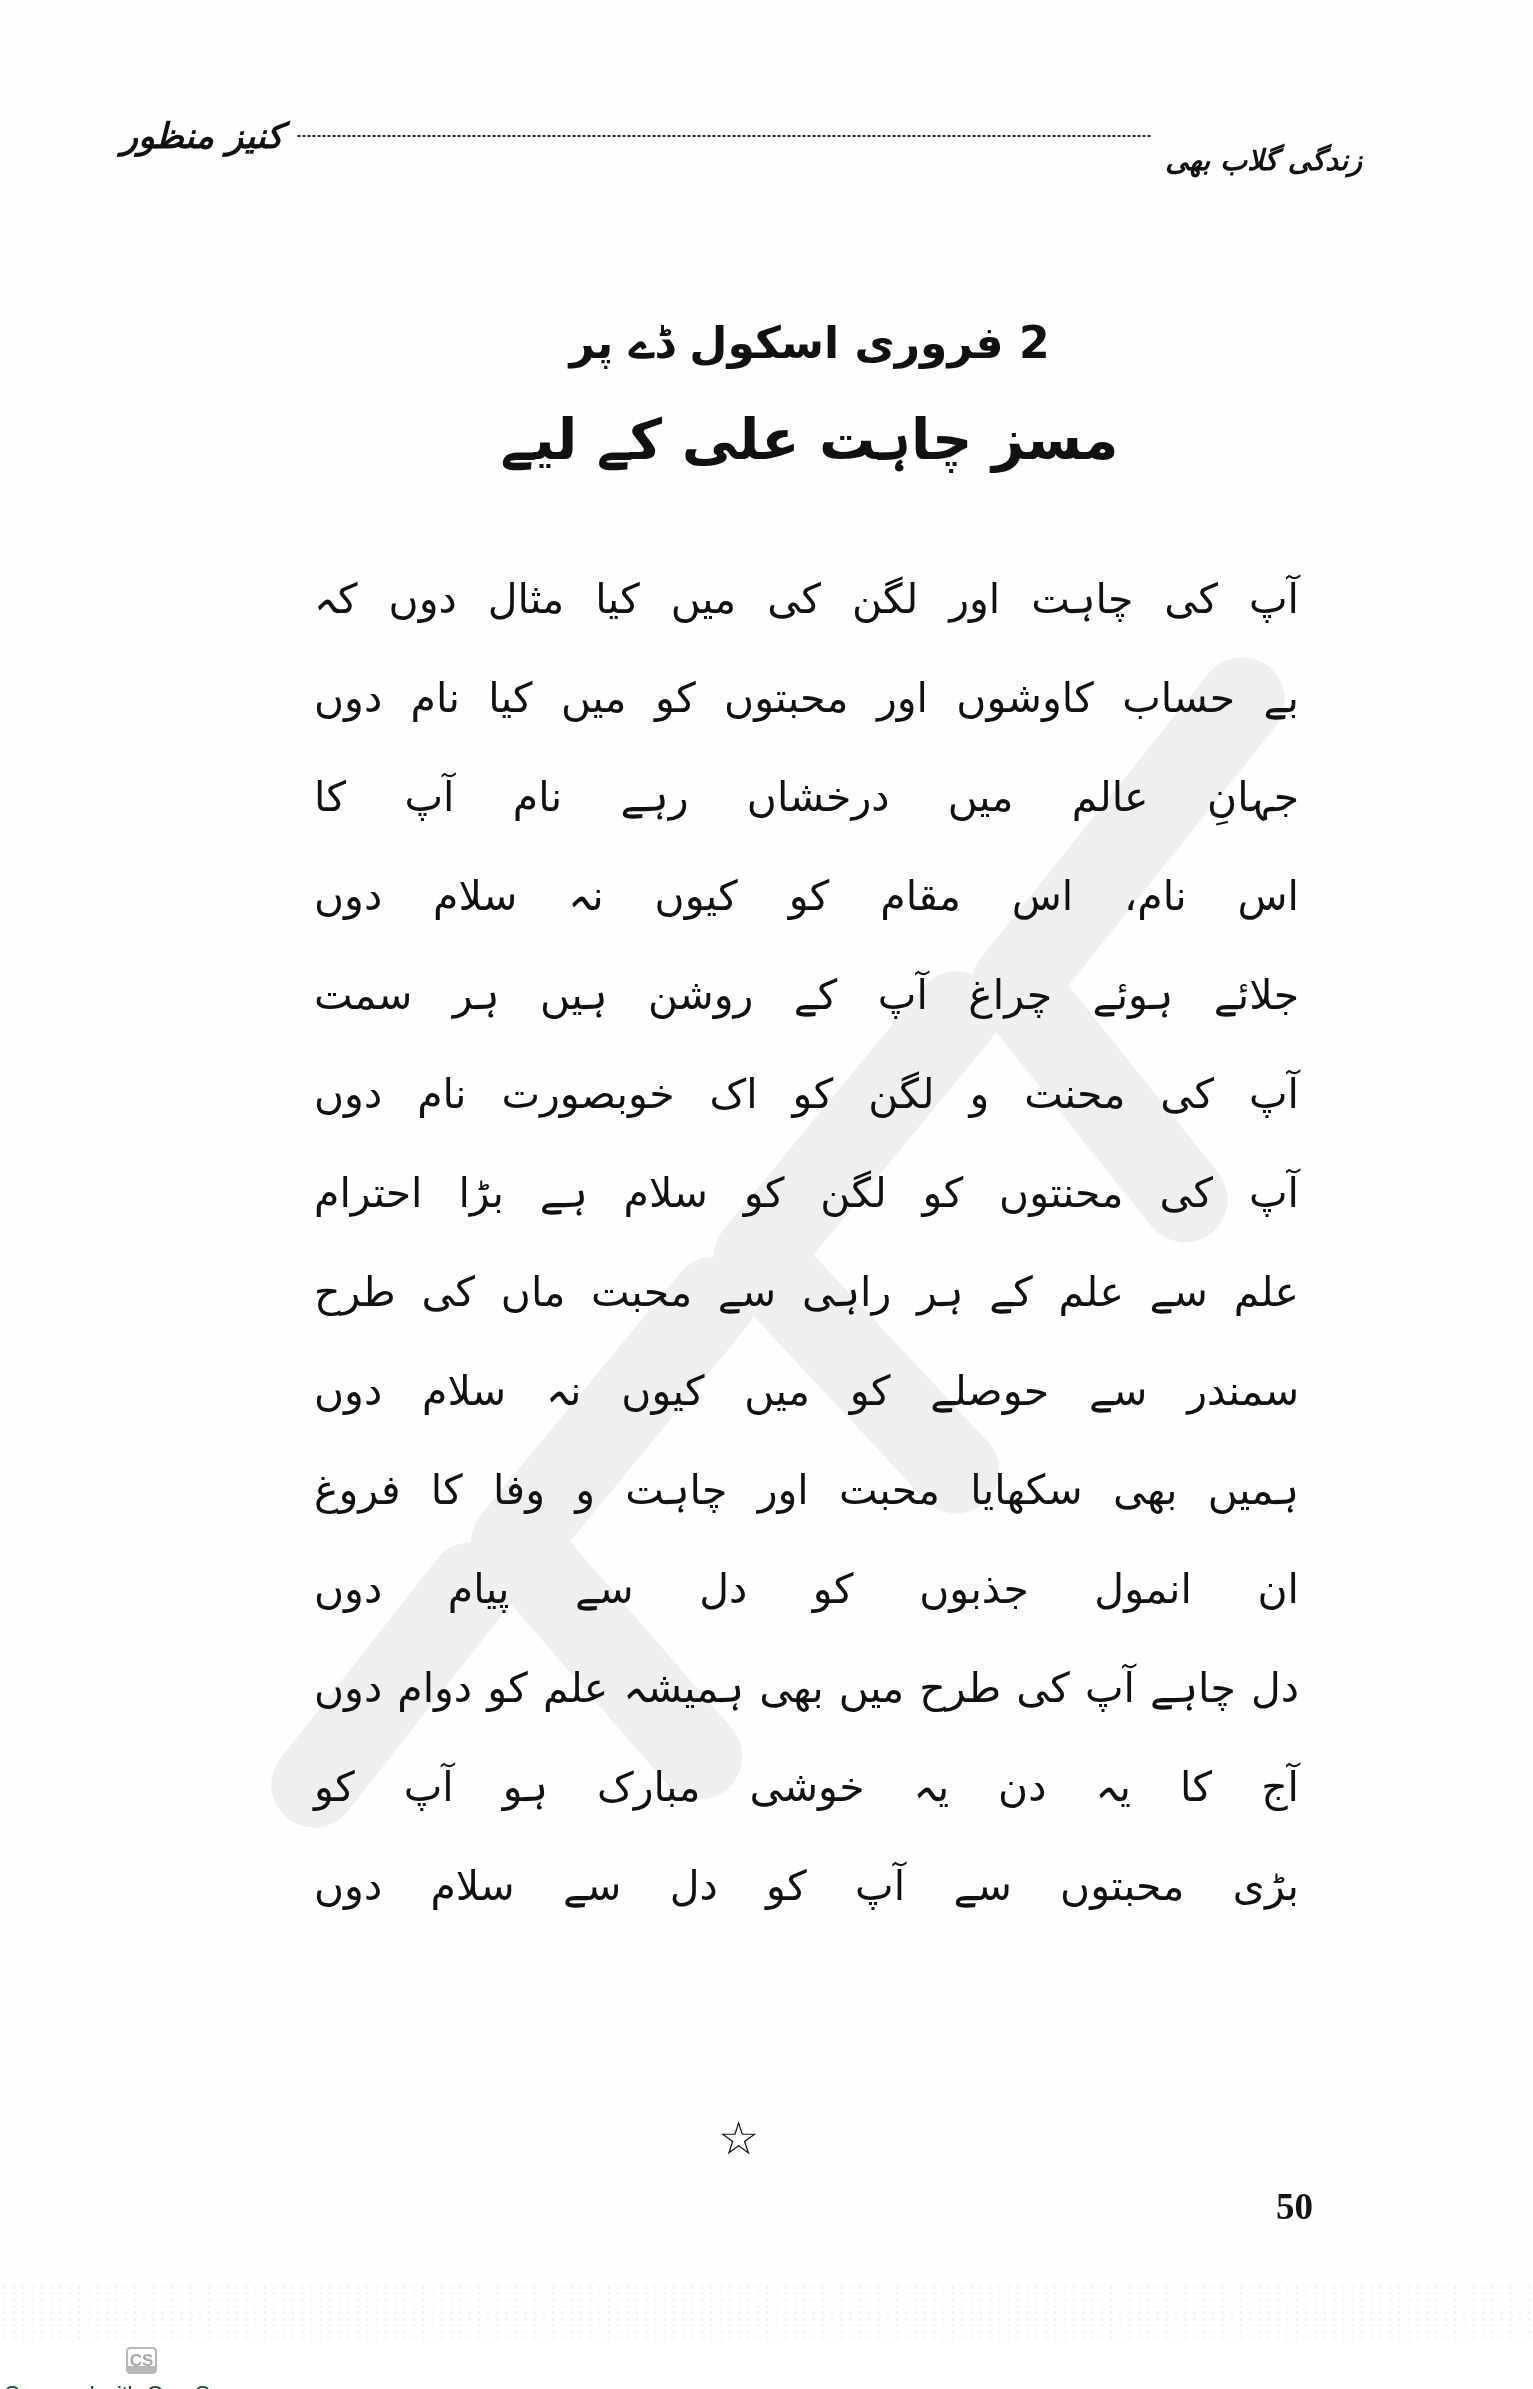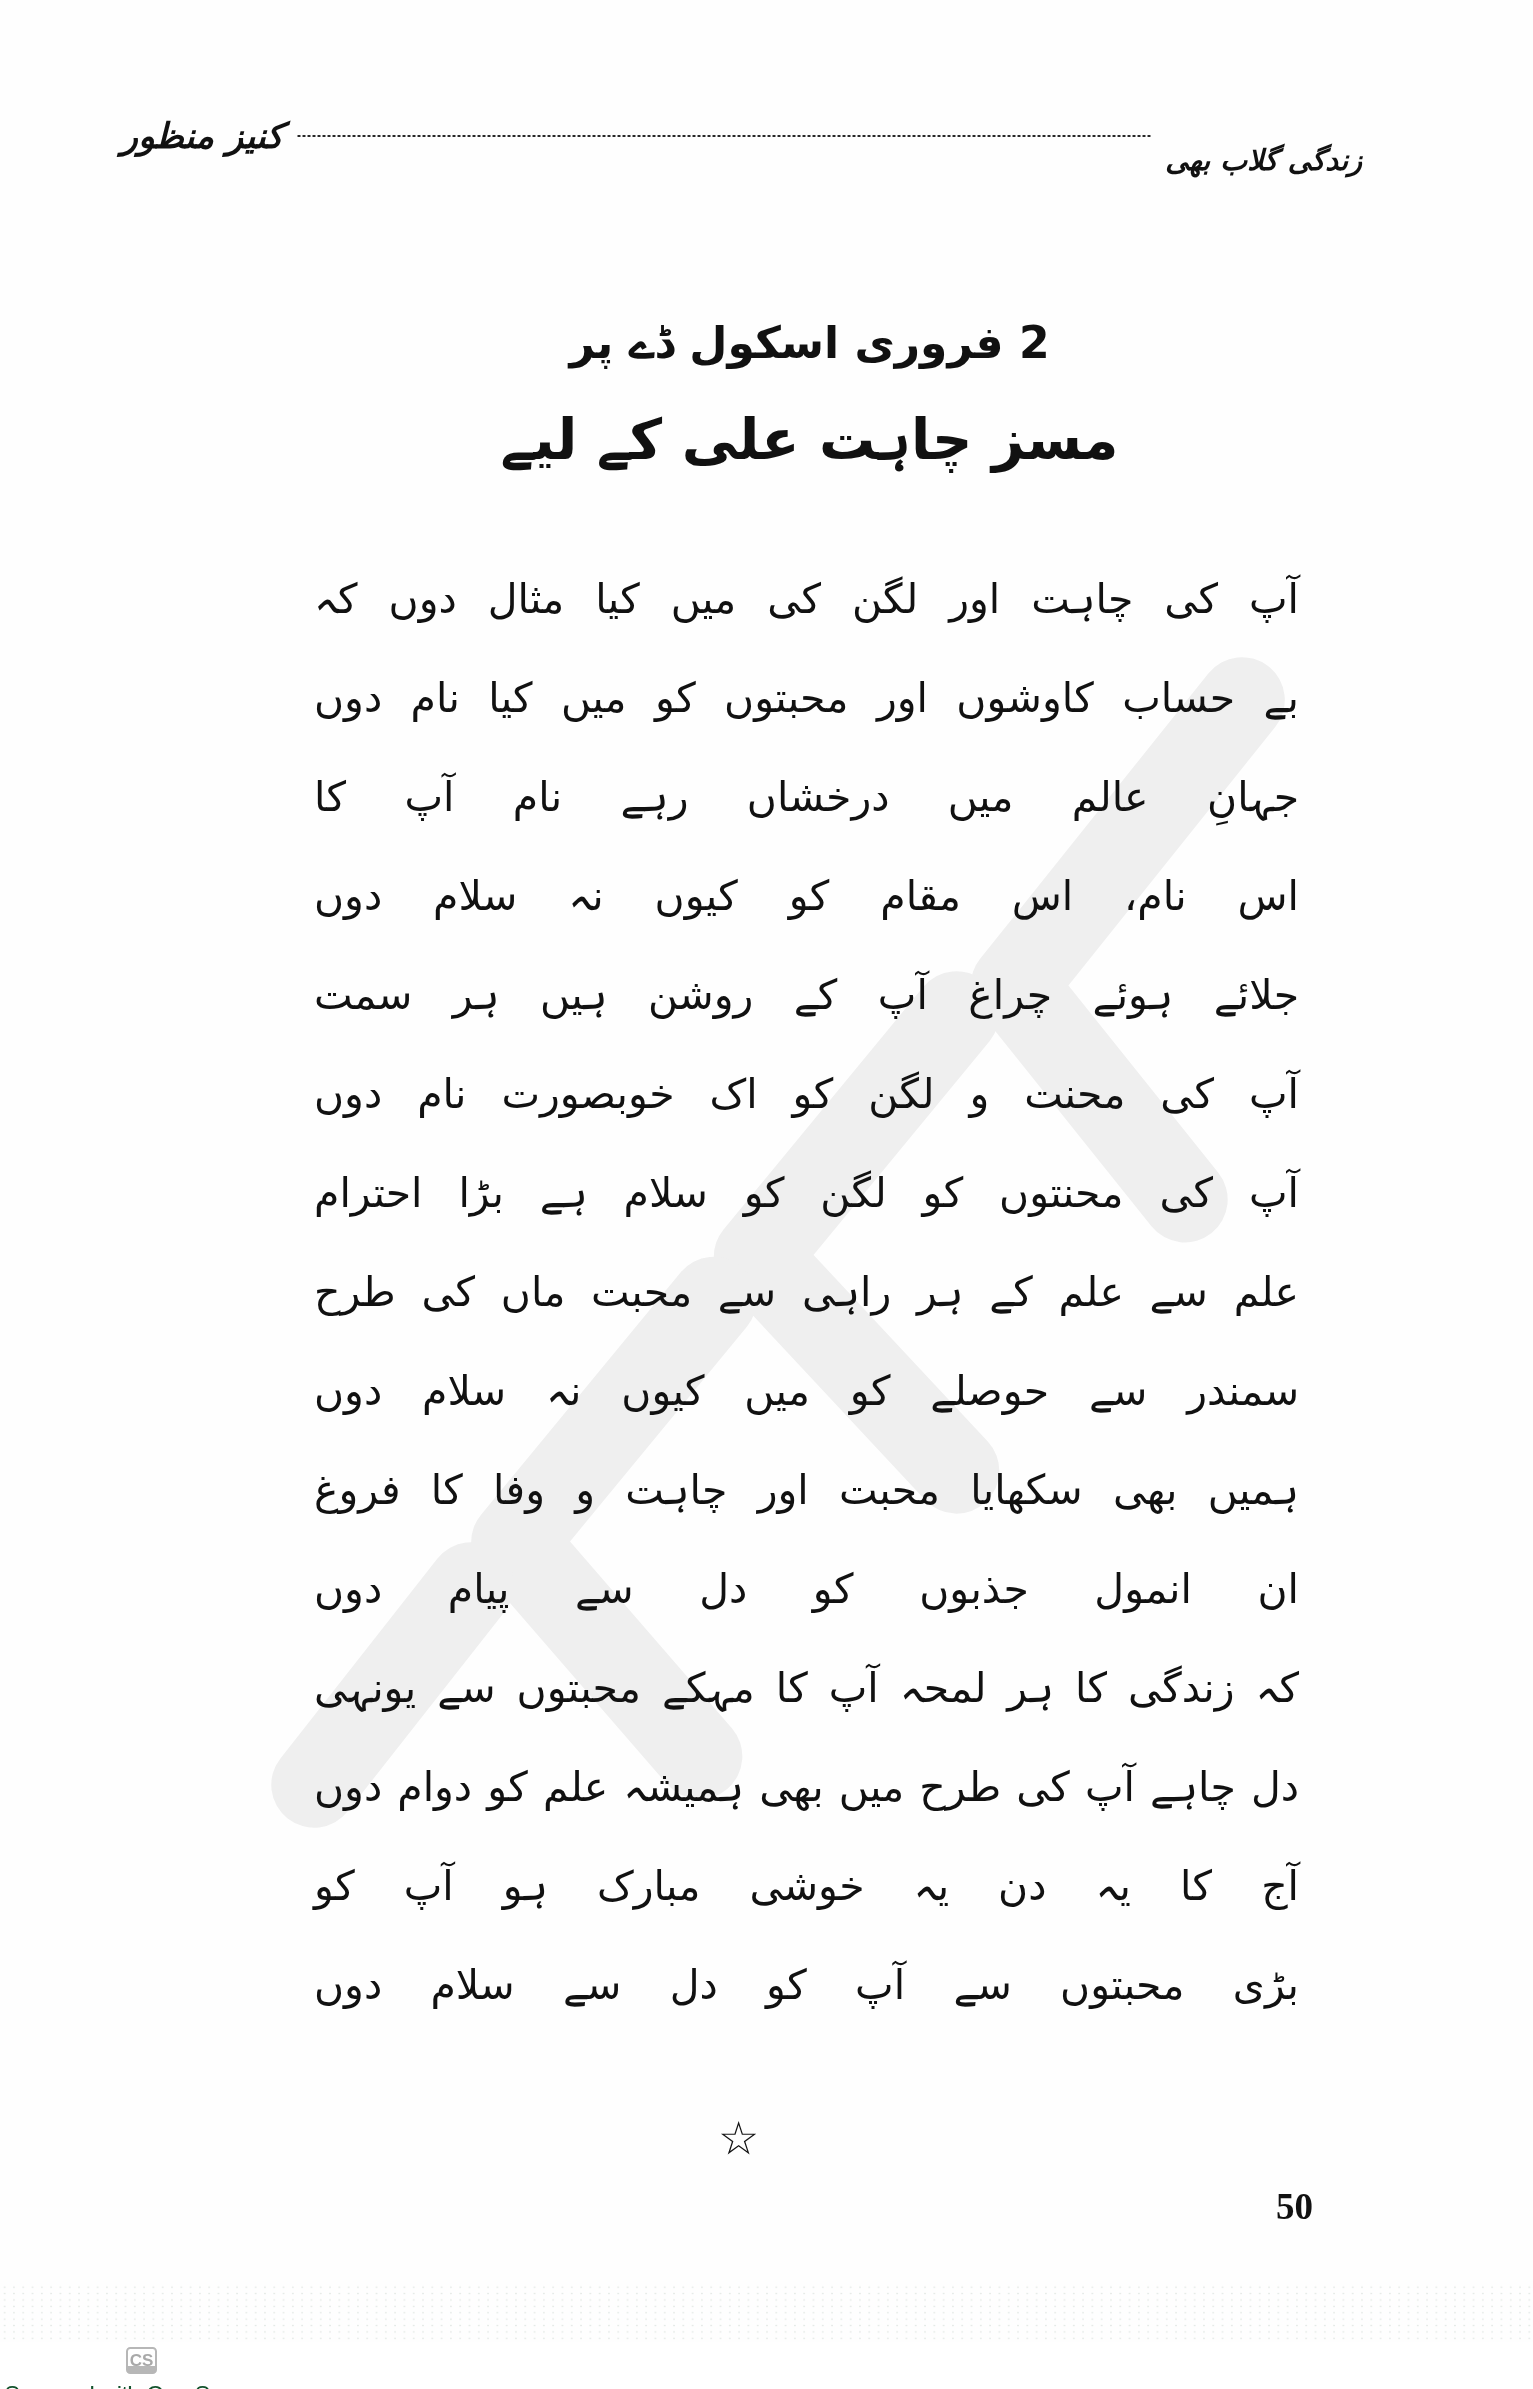--- a/index.html
+++ b/index.html
@@ -192,21 +192,20 @@
     <div class="poem-line">بے حساب کاوشوں اور محبتوں کو میں کیا نام دوں</div>
     <div class="poem-line">جہانِ عالم میں درخشاں رہے نام آپ کا</div>
     <div class="poem-line">اس نام، اس مقام کو کیوں نہ سلام دوں</div>
     <div class="poem-line">جلائے ہوئے چراغ آپ کے روشن ہیں ہر سمت</div>
     <div class="poem-line">آپ کی محنت و لگن کو اک خوبصورت نام دوں</div>
     <div class="poem-line">آپ کی محنتوں کو لگن کو سلام ہے بڑا احترام</div>
     <div class="poem-line">علم سے علم کے ہر راہی سے محبت ماں کی طرح</div>
     <div class="poem-line">سمندر سے حوصلے کو میں کیوں نہ سلام دوں</div>
     <div class="poem-line">ہمیں بھی سکھایا محبت اور چاہت و وفا کا فروغ</div>
     <div class="poem-line">ان انمول جذبوں کو دل سے پیام دوں</div>
-    <div class="poem-line">کہ زندگی کا ہر لمحہ آپ کا مہکے محبتوں سے یونہی</div>
     <div class="poem-line">دل چاہے آپ کی طرح میں بھی ہمیشہ علم کو دوام دوں</div>
     <div class="poem-line">آج کا یہ دن یہ خوشی مبارک ہو آپ کو</div>
     <div class="poem-line">بڑی محبتوں سے آپ کو دل سے سلام دوں</div>
   </div>
 
   <div class="end-star">☆</div>
 
   <div class="page-number">50</div>
 
   <div class="edge-noise"></div>

